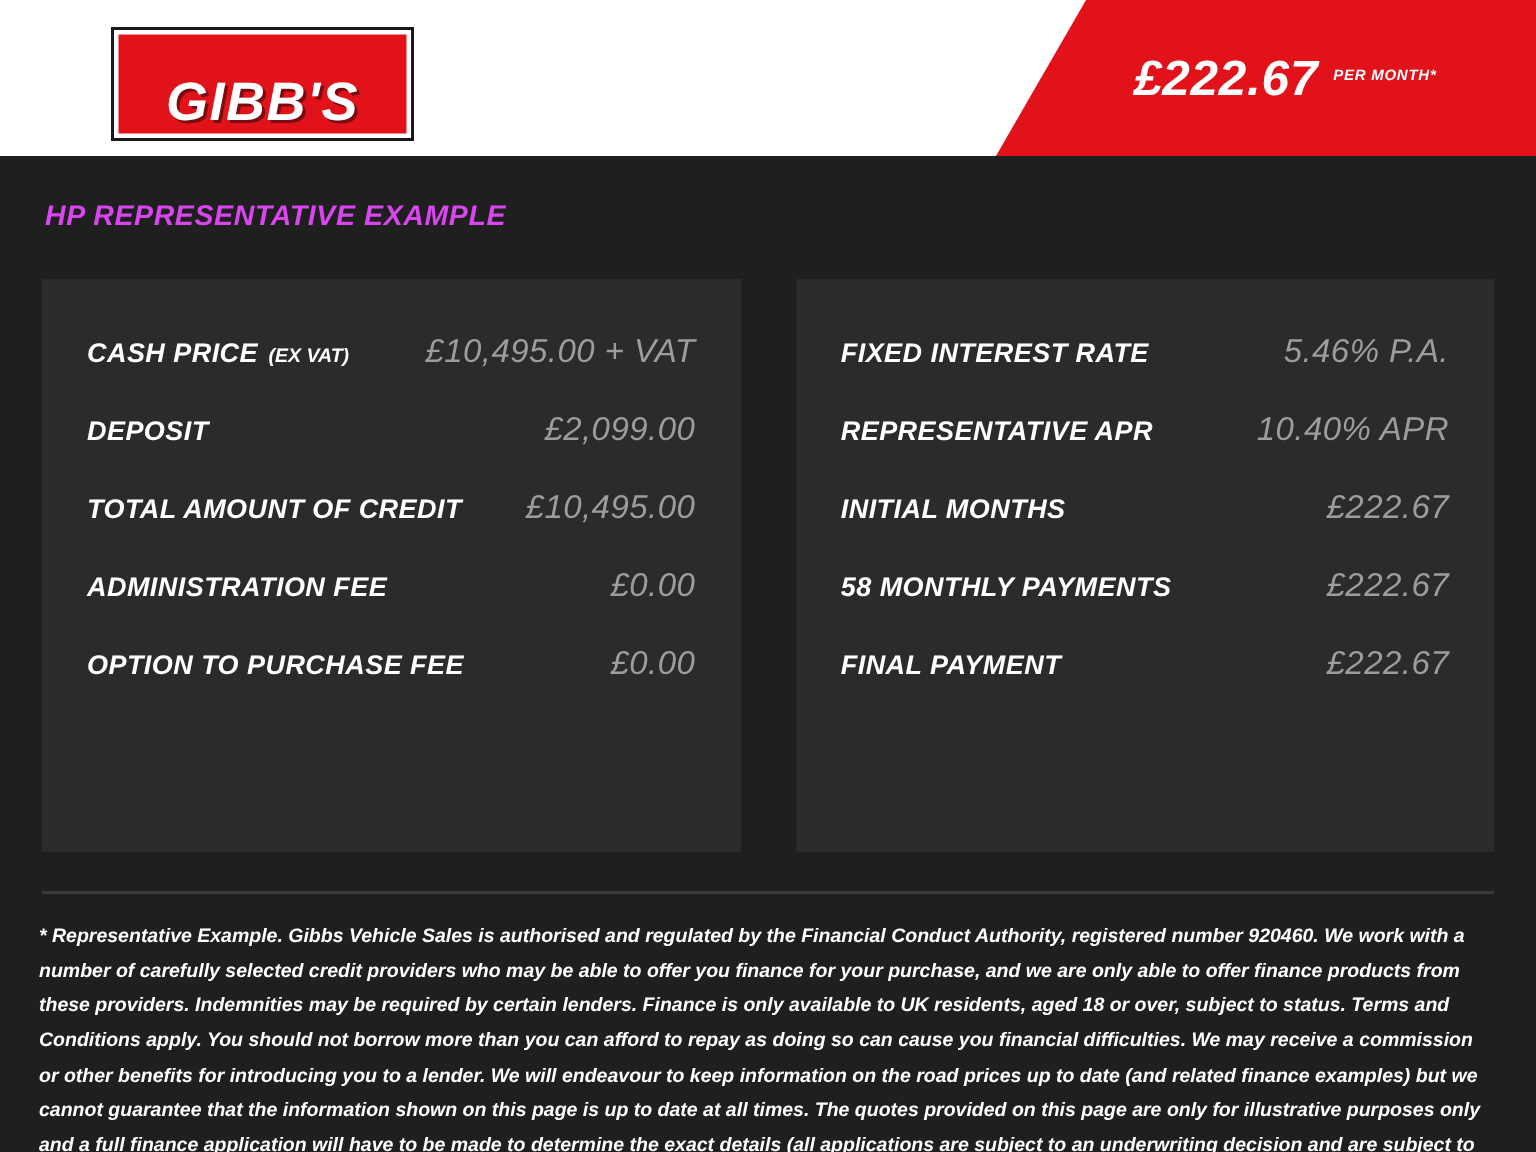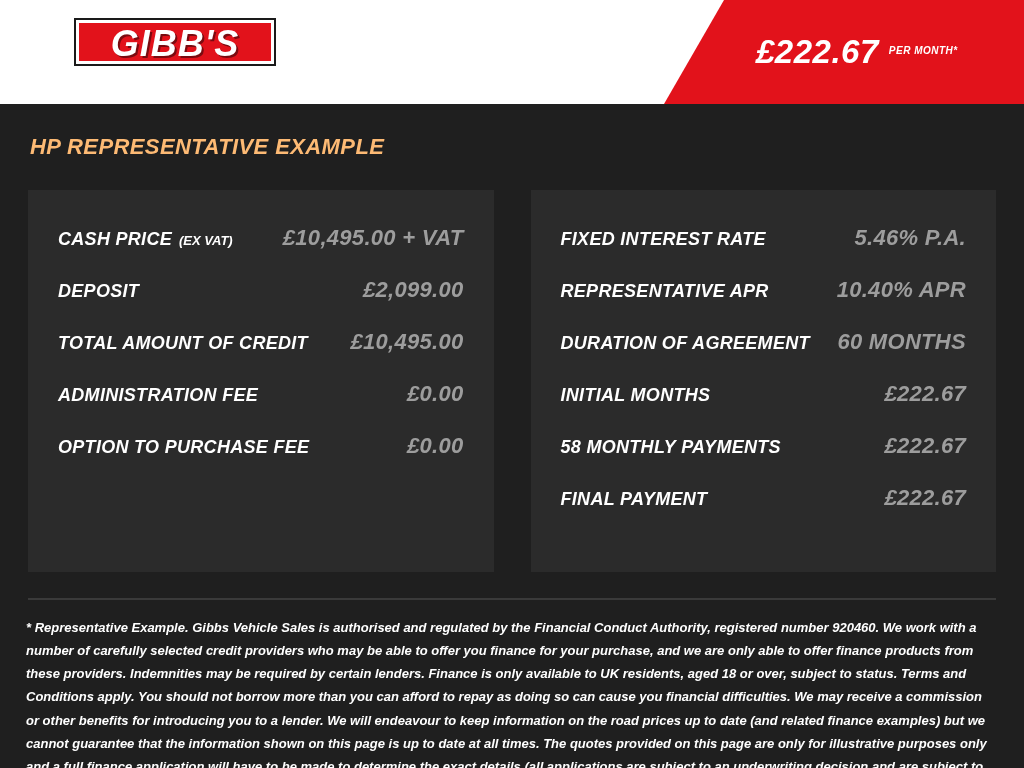--- a/index.html
+++ b/index.html
@@ -25,26 +25,26 @@
     height: 104px;
     background: #ffffff;
     flex: 0 0 104px;
     overflow: hidden;
   }
   .logo-wrap {
     position: absolute;
     left: 76px;
     top: 20px;
     width: 198px;
-    height: 44px;
+    height: 72px;
     background: #e2121b;
     border: 3px solid #ffffff;
     outline: 2px solid #1a1a1a;
     display: flex;
-    align-items: flex-start;
+    align-items: flex-end;
     justify-content: center;
   }
   .logo-text {
     color: #ffffff;
     font-size: 36px;
     font-weight: bold;
     font-style: italic;
     letter-spacing: 1px;
     font-family: "Liberation Sans", sans-serif;
     text-shadow: 2px 2px 0 #7a0b10;
@@ -81,22 +81,22 @@
 
   
   .content {
     flex: 1 1 auto;
     padding: 30px 28px 0 28px;
     background: #1f1f1f;
     display: flex;
     flex-direction: column;
   }
   .section-title {
-    color: #fdba74;
-    font-size: 22px;
+    color: #d946ef;
+    font-size: 19px;
     font-weight: bold;
     font-style: italic;
     letter-spacing: 0.4px;
     margin-bottom: 30px;
     margin-left: 2px;
   }
   .panels {
     display: flex;
     gap: 37px;
   }
@@ -123,21 +123,21 @@
   .row .sublabel {
     color: #ffffff;
     font-size: 13px;
     font-weight: bold;
     font-style: italic;
     margin-left: 7px;
   }
   .row .value {
     color: #9d9d9d;
     font-size: 22px;
-    font-weight: bold;
+    font-weight: normal;
     font-style: italic;
     letter-spacing: 0.3px;
     white-space: nowrap;
   }
 
   
   .divider {
     height: 2px;
     background: #3a3a3a;
     margin: 26px 0 0 0;
@@ -202,24 +202,20 @@
       <div class="panel">
         <div class="row">
           <div><span class="label">FIXED INTEREST RATE</span></div>
           <span class="value">5.46% P.A.</span>
         </div>
         <div class="row">
           <div><span class="label">REPRESENTATIVE APR</span></div>
           <span class="value">10.40% APR</span>
         </div>
         <div class="row">
-          <div><span class="label">DURATION OF AGREEMENT</span></div>
-          <span class="value">60 MONTHS</span>
-        </div>
-        <div class="row">
           <div><span class="label">INITIAL MONTHS</span></div>
           <span class="value">£222.67</span>
         </div>
         <div class="row">
           <div><span class="label">58 MONTHLY PAYMENTS</span></div>
           <span class="value">£222.67</span>
         </div>
         <div class="row">
           <div><span class="label">FINAL PAYMENT</span></div>
           <span class="value">£222.67</span>

